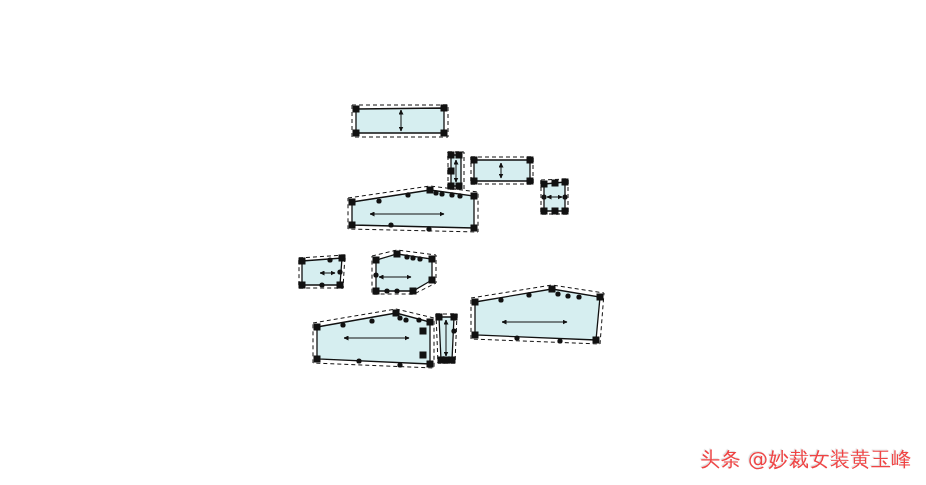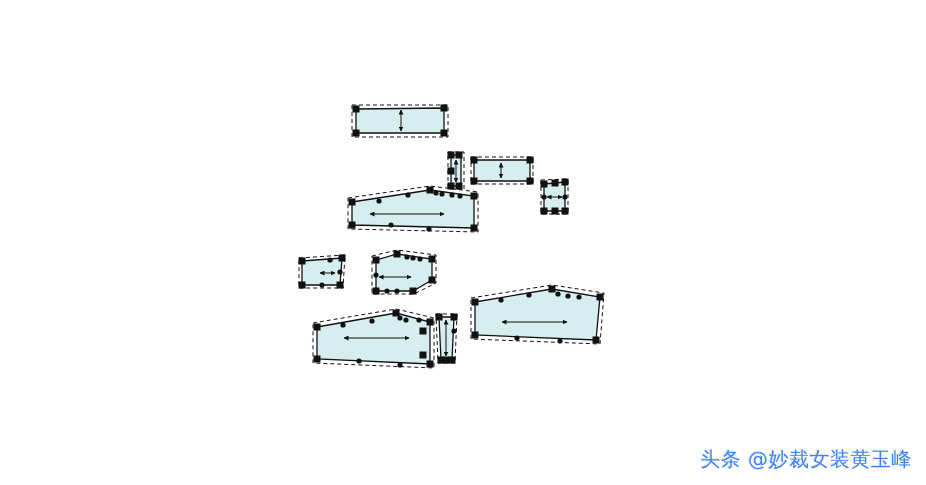--- a/index.html
+++ b/index.html
@@ -1,20 +1,20 @@
 <!DOCTYPE html>
 <html><head>
   <meta charset="utf-8">
   <style>
     html, body { margin: 0; padding: 0; background: #ffffff; }
     body { width: 926px; height: 485px; position: relative; overflow: hidden; font-family: "DejaVu Sans", sans-serif; }
     #canvas { position: absolute; left: 0; top: 0; width: 926px; height: 485px; }
     .watermark {
       position: absolute; right: 14px; bottom: 12px;
-      font-family: "DejaVu Sans", sans-serif; font-size: 20px; color: #3b82f6;
+      font-family: "DejaVu Sans", sans-serif; font-size: 20px; color: #ef4444;
       text-shadow: 1px 1px 1px rgba(255,255,255,0.9), -1px -1px 1px rgba(0,0,0,0.15);
       letter-spacing: 0.5px;
     }
   </style>
 </head>
 <body>
 
 <svg id="canvas" width="926" height="485" viewBox="0 0 926 485" xmlns="http://www.w3.org/2000/svg">
   <defs>
     <marker id="arr" viewBox="0 0 10 10" refX="9" refY="5" markerWidth="5" markerHeight="5" orient="auto-start-reverse">

